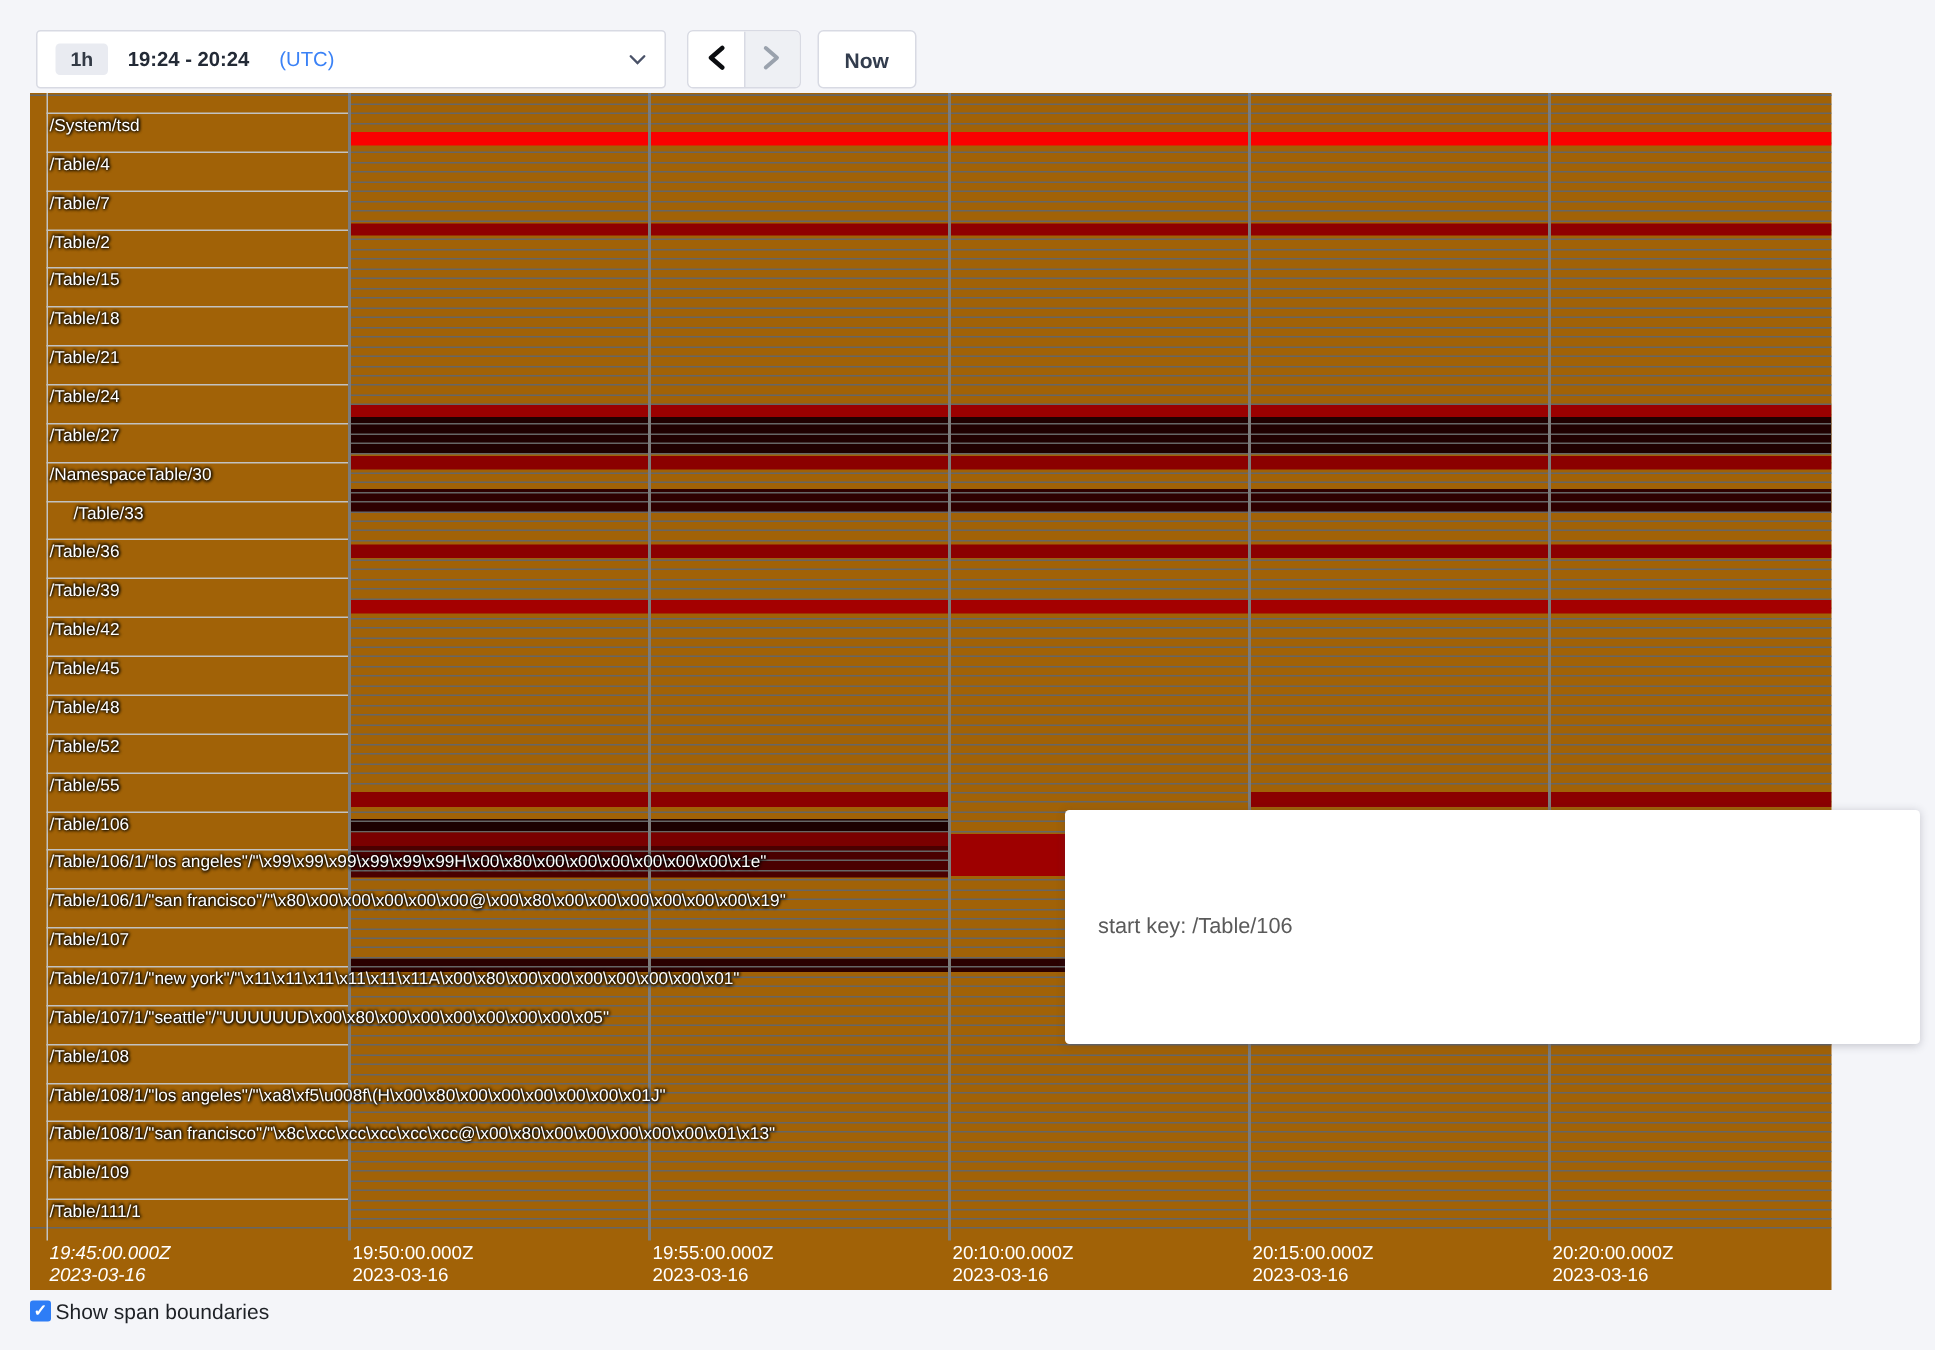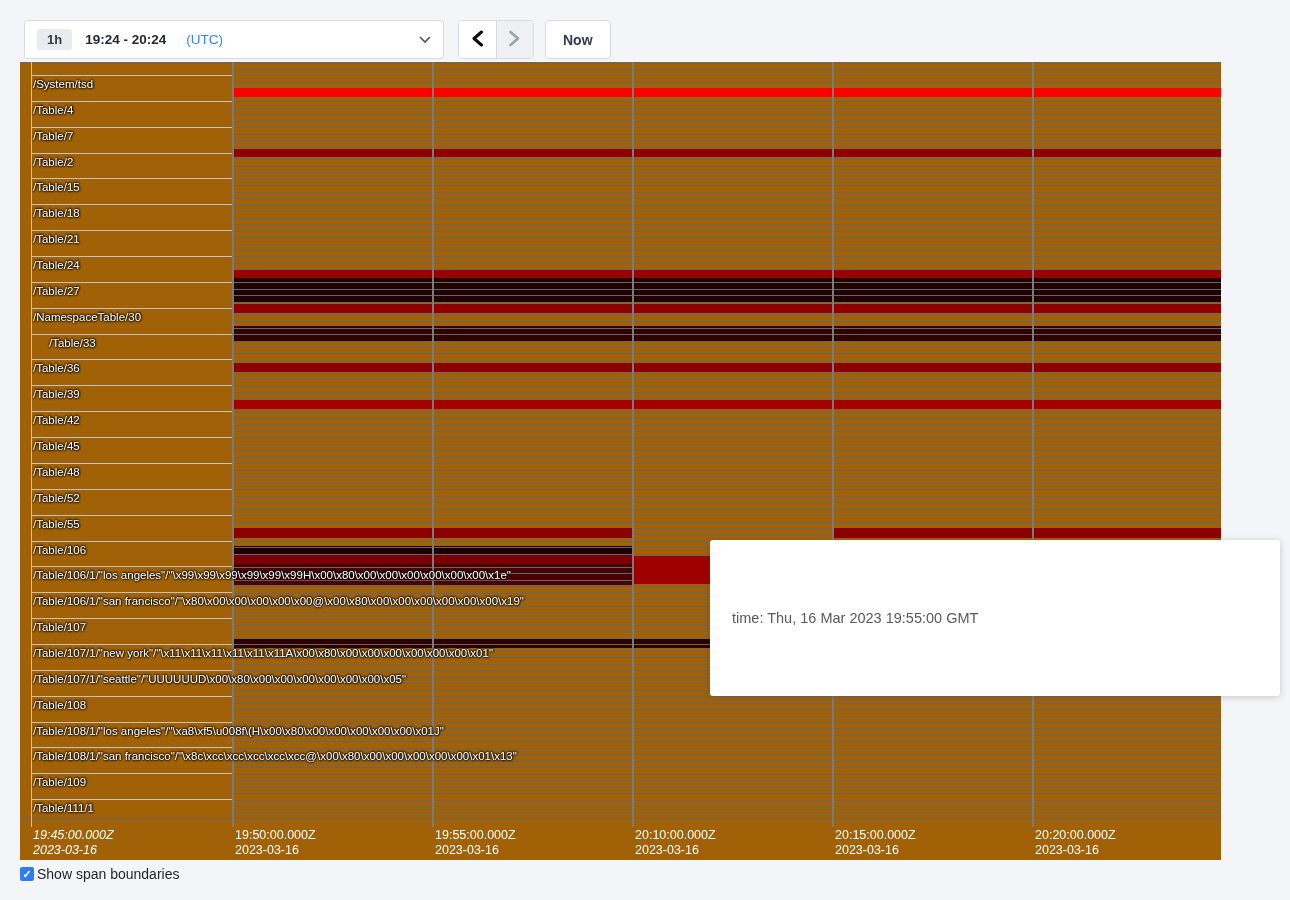--- a/index.html
+++ b/index.html
@@ -315,21 +315,21 @@
       <div>20:15:00.000Z</div>
       <div>2023-03-16</div>
     </div>
     <div class="axis-tick" style="left: 1015px; top: 766px;">
       <div>20:20:00.000Z</div>
       <div>2023-03-16</div>
     </div>
   </div>
 
 <div id="tooltip">
-  <div>time: Thu, 16 Mar 2023 19:55:00 GMT</div>
+  <div>start key: /Table/106</div>
 </div>
 
 <div class="checkbox-row">
   <div class="checkbox">
       <span>✓</span>
     </div>
   <span class="checkbox-label">Show span boundaries</span>
 </div>
 
 </body></html>

